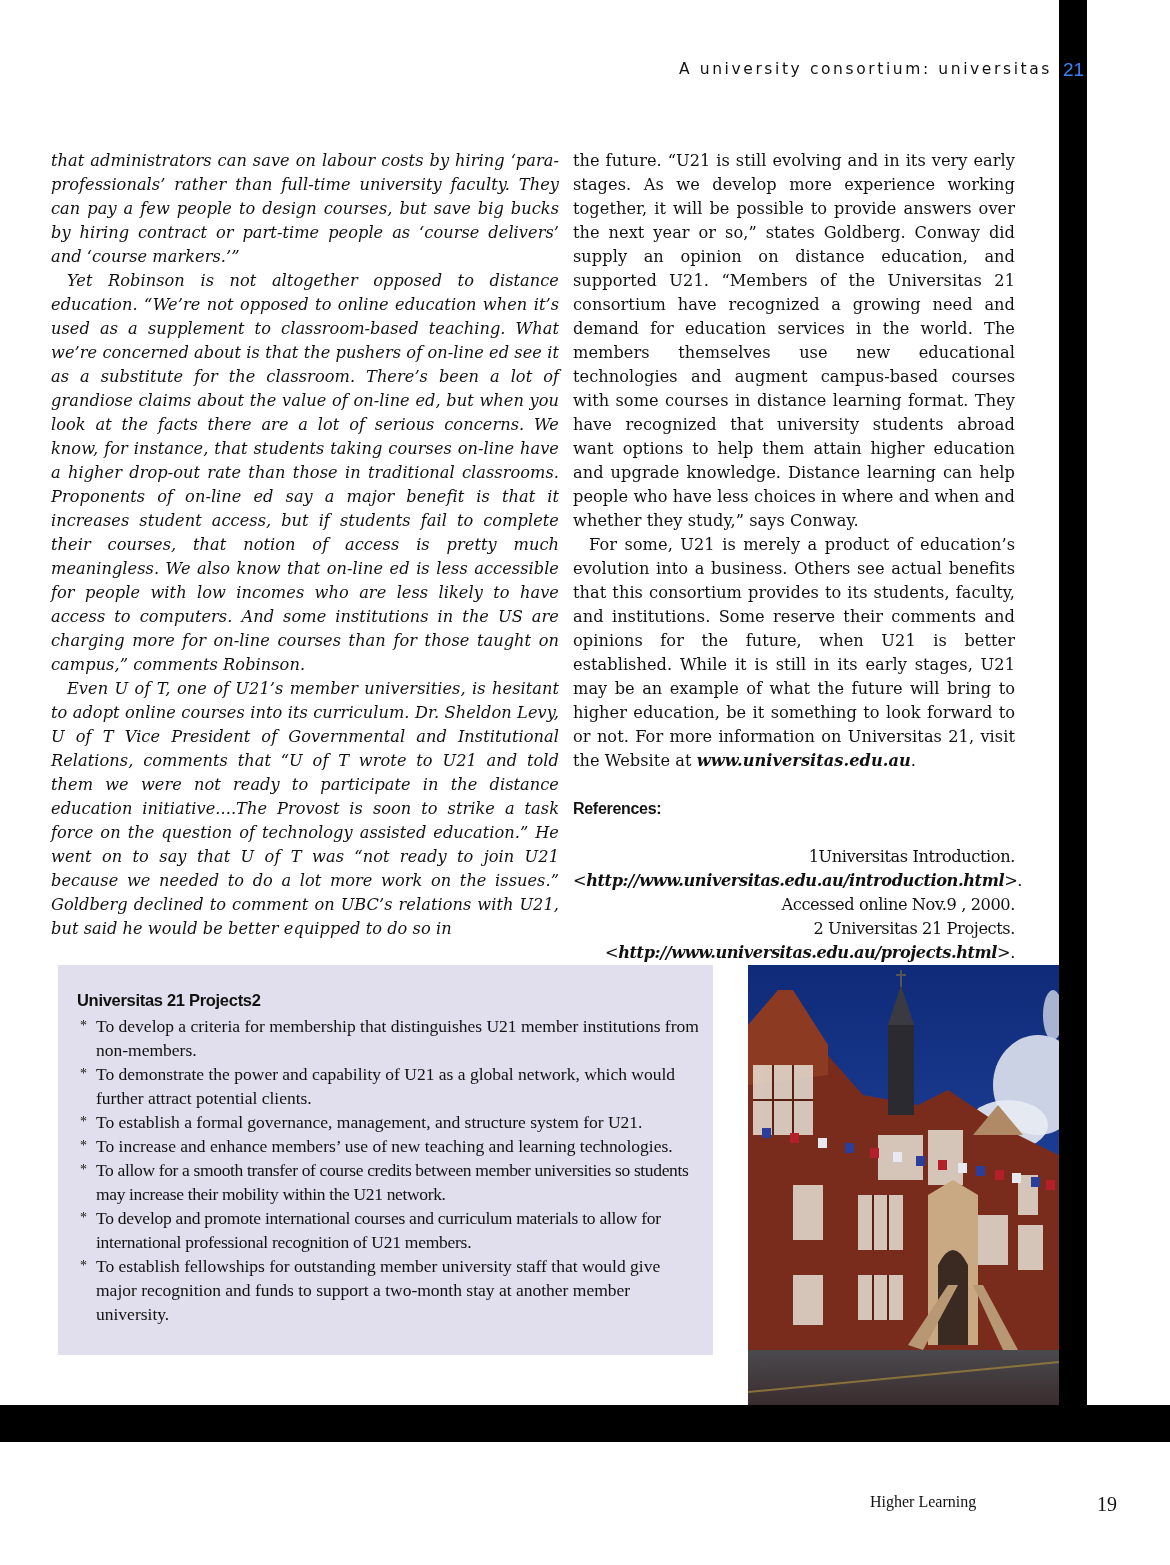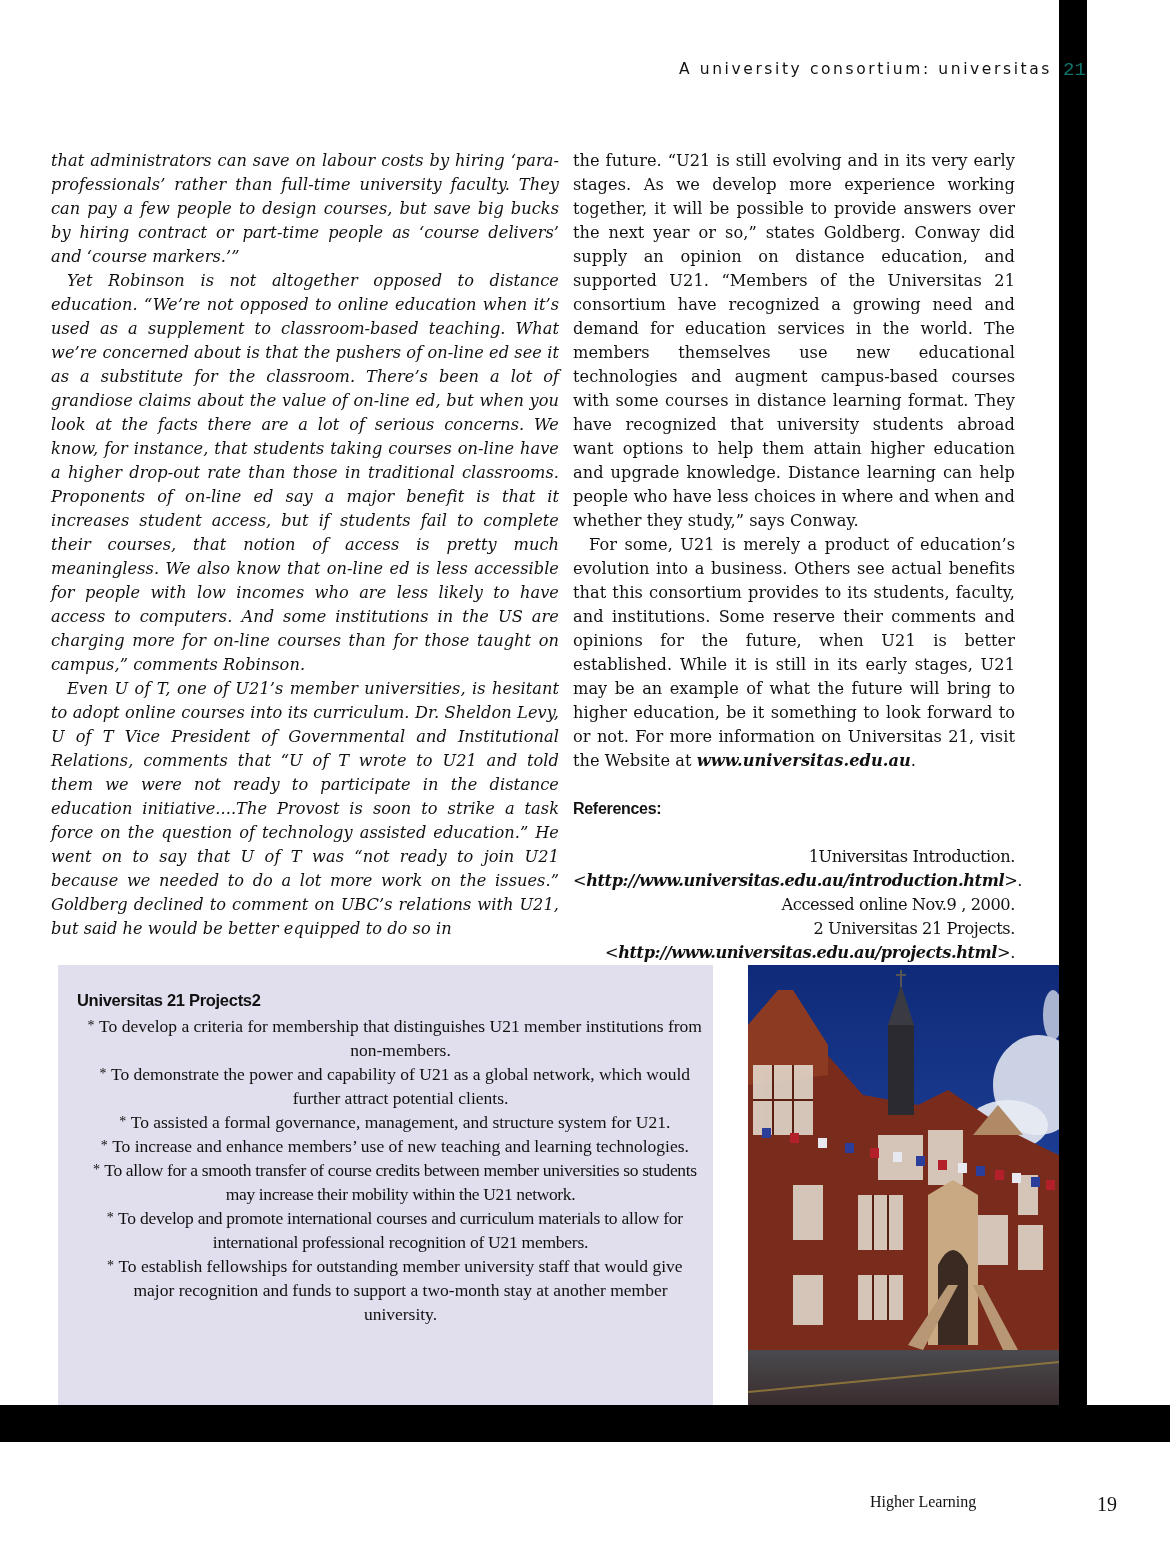--- a/index.html
+++ b/index.html
@@ -11,22 +11,22 @@
     .black-bar-v { position: absolute; left: 1059px; top: 0; width: 28px; height: 1405px; background: #000; }
     .black-bar-h { position: absolute; left: 0; top: 1405px; width: 1170px; height: 37px; background: #000; }
 
     .running-head {
       position: absolute; right: 118px; top: 60px;
       font-family: "DejaVu Sans", "Liberation Sans", sans-serif;
       font-size: 15.5px; letter-spacing: 2.6px; color: #111; white-space: nowrap;
     }
     .section-num {
       position: absolute; left: 1063px; top: 59px;
-      font-family: Liberation Mono, monospace;
-      font-size: 19px; color: #0f766e;
+      font-family: Liberation Sans, sans-serif;
+      font-size: 19px; color: #3b82f6;
     }
 
     .col {
       position: absolute; top: 149px;
       font-size: 16.2px; line-height: 24px; text-align: justify;
       letter-spacing: 0.05px;
     }
     .col p { margin: 0; }
     .col p.indent { text-indent: 16px; }
     .col-left { left: 51px; width: 508px; font-style: italic; }
@@ -36,35 +36,35 @@
     .refs-heading {
       margin-top: 24px !important;
       font-family: Liberation Sans, sans-serif;
       font-weight: bold; font-size: 16px; letter-spacing: -0.3px;
     }
     .refs-list { margin-top: 24px !important; text-align: left; letter-spacing: -0.4px; }
     .ref-item { display: block; text-align: right; }
     .ref-url { font-weight: bold; font-style: italic; }
 
     .projects-box {
-      position: absolute; left: 58px; top: 965px; width: 655px; height: 440px;
+      position: absolute; left: 58px; top: 965px; width: 655px; height: 390px;
       background: #e1dfed;
     }
     .projects-title {
       position: absolute; left: 19px; top: 26px;
       font-family: "Liberation Sans", "DejaVu Sans", sans-serif;
       font-weight: bold; font-size: 16.5px; letter-spacing: -0.3px;
     }
     .projects-list {
       position: absolute; left: 22px; top: 49px; width: 625px;
       list-style: none; margin: 0; padding: 0;
       font-family: "Liberation Serif", "DejaVu Serif", serif;
       font-size: 17.5px; line-height: 24px; color: #111;
     }
-    .projects-list li { padding-left: 16px; text-indent: -16px; text-align: center; }
+    .projects-list li { padding-left: 16px; text-indent: -16px; }
     .projects-list .star { display: inline-block; width: 16px; text-indent: 0; font-size: 14px; vertical-align: 2px; }
 
     .photo {
       position: absolute; left: 748px; top: 965px; width: 311px; height: 440px; overflow: hidden;
     }
     .photo svg { display: block; }
 
     .footer-title {
       position: absolute; left: 870px; top: 1493px;
       font-family: "Liberation Serif", "DejaVu Serif", serif; font-size: 16px;
@@ -97,21 +97,21 @@
     <span class="ref-item"><span>1Universitas Introduction. &lt;</span><span class="ref-url">http://www.universitas.edu.au/introduction.html</span><span>&gt;. Accessed online Nov.9 , 2000.</span></span>
     <span class="ref-item"><span>2 Universitas 21 Projects. &lt;</span><span class="ref-url">http://www.universitas.edu.au/projects.html</span><span>&gt;. Accessed online Nov.13, 2000.</span></span>
   </p>
 </div>
 
 <div class="projects-box">
   <div class="projects-title">Universitas 21 Projects2</div>
   <ul class="projects-list">
     <li><span class="star">*</span><span>To develop a criteria for membership that distinguishes U21 member institutions from non-members.</span></li>
     <li><span class="star">*</span><span>To demonstrate the power and capability of U21 as a global network, which would further attract potential clients.</span></li>
-    <li><span class="star">*</span><span>To assisted a formal governance, management, and structure system for U21.</span></li>
+    <li><span class="star">*</span><span>To establish a formal governance, management, and structure system for U21.</span></li>
     <li><span class="star">*</span><span>To increase and enhance members’ use of new teaching and learning technologies.</span></li>
     <li style="letter-spacing:-0.35px"><span class="star">*</span><span>To allow for a smooth transfer of course credits between member universities so students may increase their mobility within the U21 network.</span></li>
     <li style="letter-spacing:-0.25px"><span class="star">*</span><span>To develop and promote international courses and curriculum materials to allow for international professional recognition of U21 members.</span></li>
     <li><span class="star">*</span><span>To establish fellowships for outstanding member university staff that would give major recognition and funds to support a two-month stay at another member university.</span></li>
   </ul>
 </div>
 
 <div class="photo">
   <svg width="311" height="440" viewBox="0 0 311 440">
     <defs>

